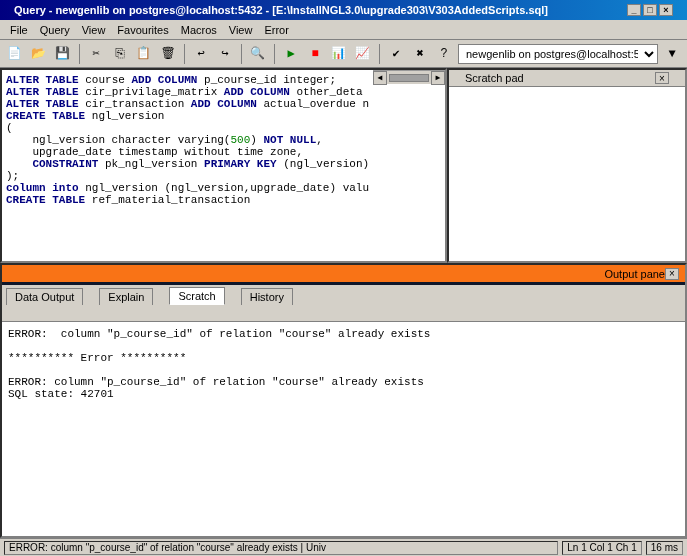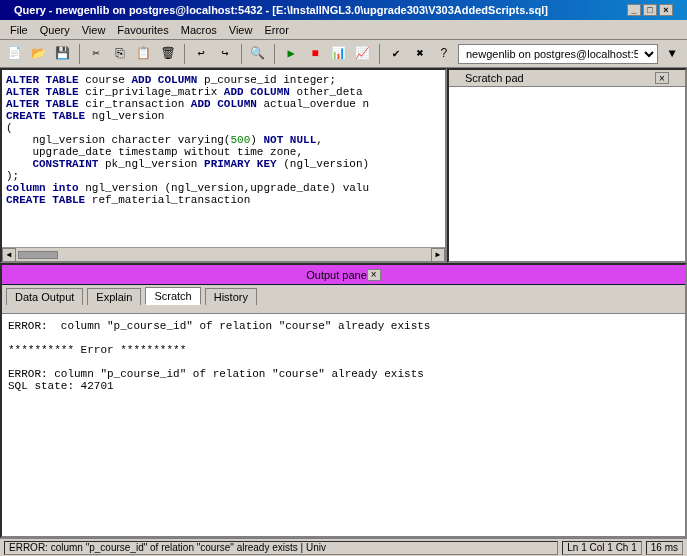--- a/index.html
+++ b/index.html
@@ -110,21 +110,21 @@
     }
 
     
     .sql-pane {
       flex: 1;
       background: white;
       border: 2px inset #808080;
       overflow: hidden;
       position: relative;
       display: flex;
-      flex-direction: column;
+      flex-direction: row;
     }
     .sql-content {
       flex: 1;
       overflow-y: auto;
       overflow-x: auto;
       padding: 4px;
       font-family: 'Courier New', Courier, monospace;
       font-size: 11px;
       white-space: pre;
       color: black;
@@ -167,47 +167,47 @@
 
     
     .output-pane {
       background: #d4d0c8;
       border: 2px inset #808080;
       display: flex;
       flex-direction: column;
       flex: 1;
     }
     .output-header {
-      background: #d946ef;
-      border-bottom: 1px solid #0f172a;
+      background: #f97316;
+      border-bottom: 3px solid #0f172a;
       padding: 2px 6px;
       font-family: Arial, sans-serif;
       font-size: 11px;
       display: flex;
-      justify-content: center;
+      justify-content: flex-end;
       align-items: center;
       height: 20px;
     }
     .output-close {
       cursor: pointer;
       font-size: 10px;
       background: #d4d0c8;
       border: 1px solid #808080;
       width: 14px;
       height: 12px;
       display: flex;
       align-items: center;
       justify-content: center;
     }
     .tabs-bar {
       background: #d4d0c8;
       display: flex;
       align-items: flex-end;
-      padding: 2px 4px 8px 4px;
-      gap: 4px;
+      padding: 2px 4px 16px 4px;
+      gap: 16px;
     }
     .tab {
       background: #d4d0c8;
       border: 1px solid #808080;
       border-bottom: none;
       padding: 2px 8px;
       font-family: Arial, sans-serif;
       font-size: 11px;
       cursor: pointer;
       position: relative;

